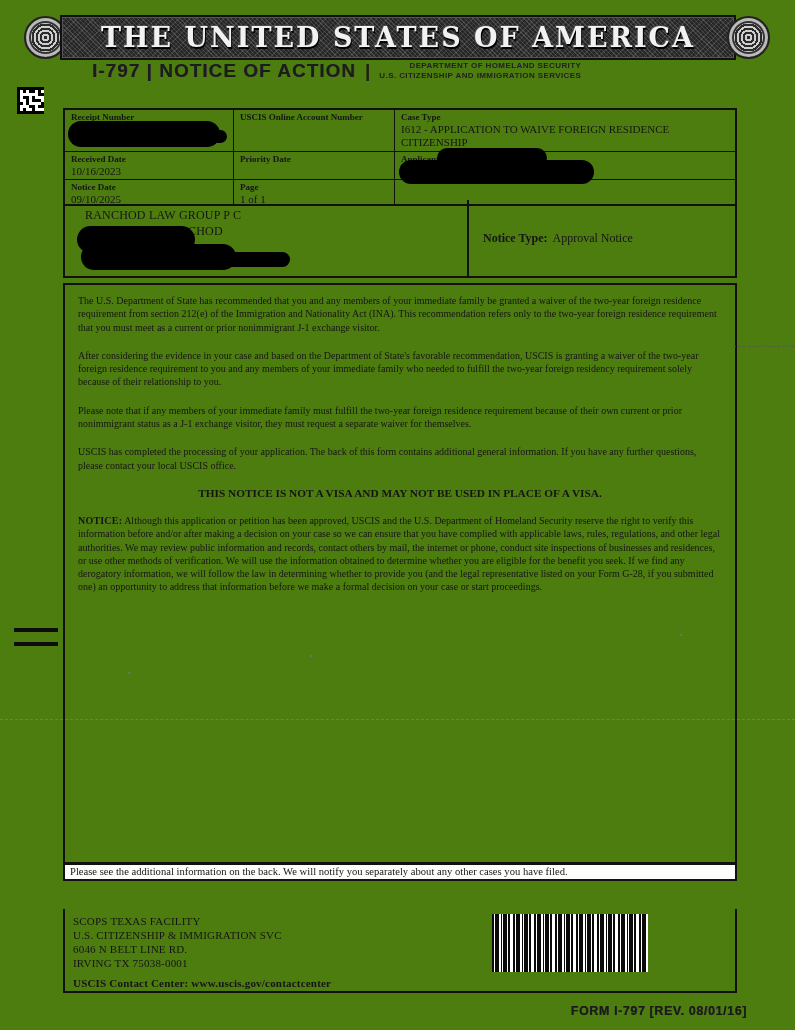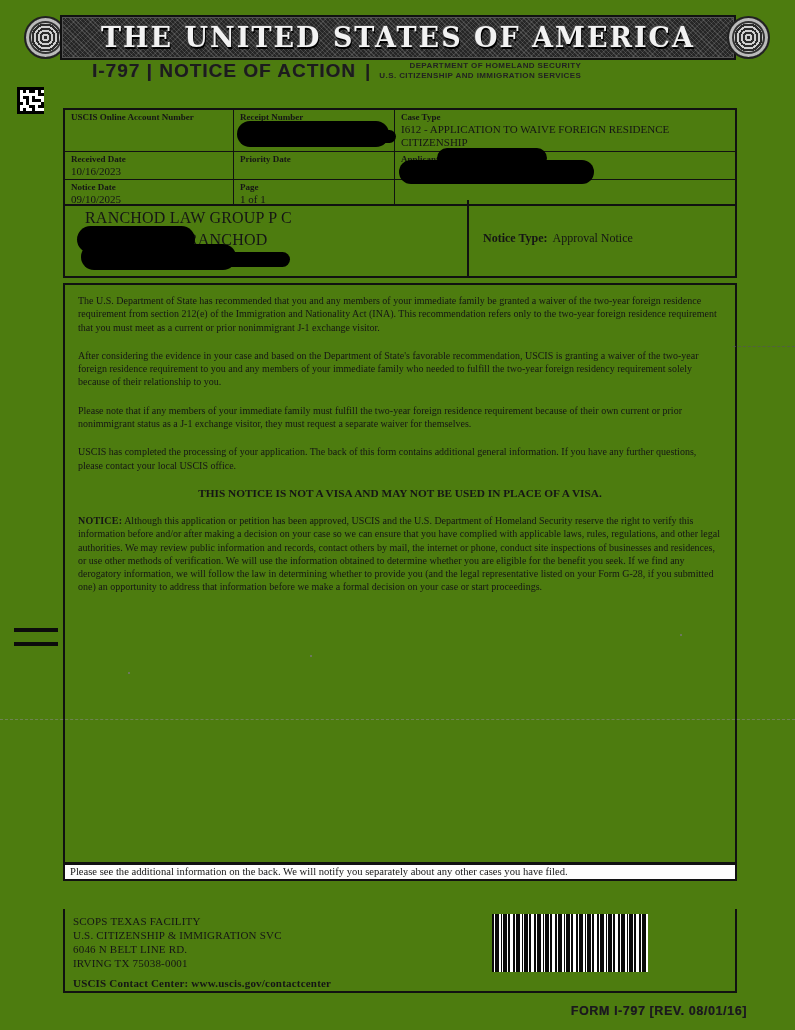--- a/index.html
+++ b/index.html
@@ -81,21 +81,21 @@
   .cell.last-col { border-right: none; }
   .cell.last-row { border-bottom: none; }
   .cell-label { font-size: 9px; font-weight: bold; line-height: 1.25; }
   .cell-value { font-size: 11px; line-height: 1.2; }
 
   
   .addressee-box {
     position: absolute; left: 63px; top: 200px; width: 674px; height: 78px;
     border: 2px solid #111; border-top: none;
   }
-  .addressee-lines { position: absolute; left: 20px; top: 7px; font-size: 16px; line-height: 1.35; letter-spacing: 0.2px; }
+  .addressee-lines { position: absolute; left: 20px; top: 7px; font-size: 12px; line-height: 1.35; letter-spacing: 0.2px; }
   .notice-type-box {
     position: absolute; left: 402px; top: 0; right: 0; bottom: 0;
     border-left: 2px solid #111;
     display: flex; align-items: center; padding-left: 14px;
     font-size: 12px;
   }
   .notice-type-box b { margin-right: 5px; }
 
   
   .blob { position: absolute; background: #000; border-radius: 14px; }
@@ -175,26 +175,26 @@
 
   <div class="matrix-icon">
     <svg width="27" height="27" viewBox="0 0 9 9" shape-rendering="crispEdges">
       <rect x="0" y="0" width="9" height="9" fill="#fff"></rect>
       <path fill="#000" d="M0 0h9v1H0zM0 1h1v8H0zM2 1h1v1H2zM4 1h2v1H4zM7 1h1v2H7zM2 3h2v1H2zM5 3h1v2H5zM8 2h1v1H8zM3 4h1v2H3zM6 4h2v1H6zM1 5h1v1H1zM4 6h2v1H4zM7 6h1v1H7zM2 7h1v1H2zM5 7h1v1H5zM8 5h1v2H8zM1 8h8v1H1z"></path>
     </svg>
   </div>
 
   <div class="info-table">
     <div class="cell">
-      <div class="cell-label">USCIS Online Account Number</div>
-    </div>
-    <div class="cell">
       <div class="cell-label">Receipt Number</div>
       <div class="blob" style="left:3px; top:11px; width:152px; height:26px;"></div>
       <div class="blob" style="left:120px; top:20px; width:42px; height:13px; border-radius:7px;"></div>
+    </div>
+    <div class="cell">
+      <div class="cell-label">USCIS Online Account Number</div>
     </div>
     <div class="cell last-col">
       <div class="cell-label">Case Type</div>
       <div class="cell-value">I612 - APPLICATION TO WAIVE FOREIGN RESIDENCE CITIZENSHIP</div>
     </div>
 
     <div class="cell">
       <div class="cell-label">Received Date</div>
       <div class="cell-value">10/16/2023</div>
     </div>

